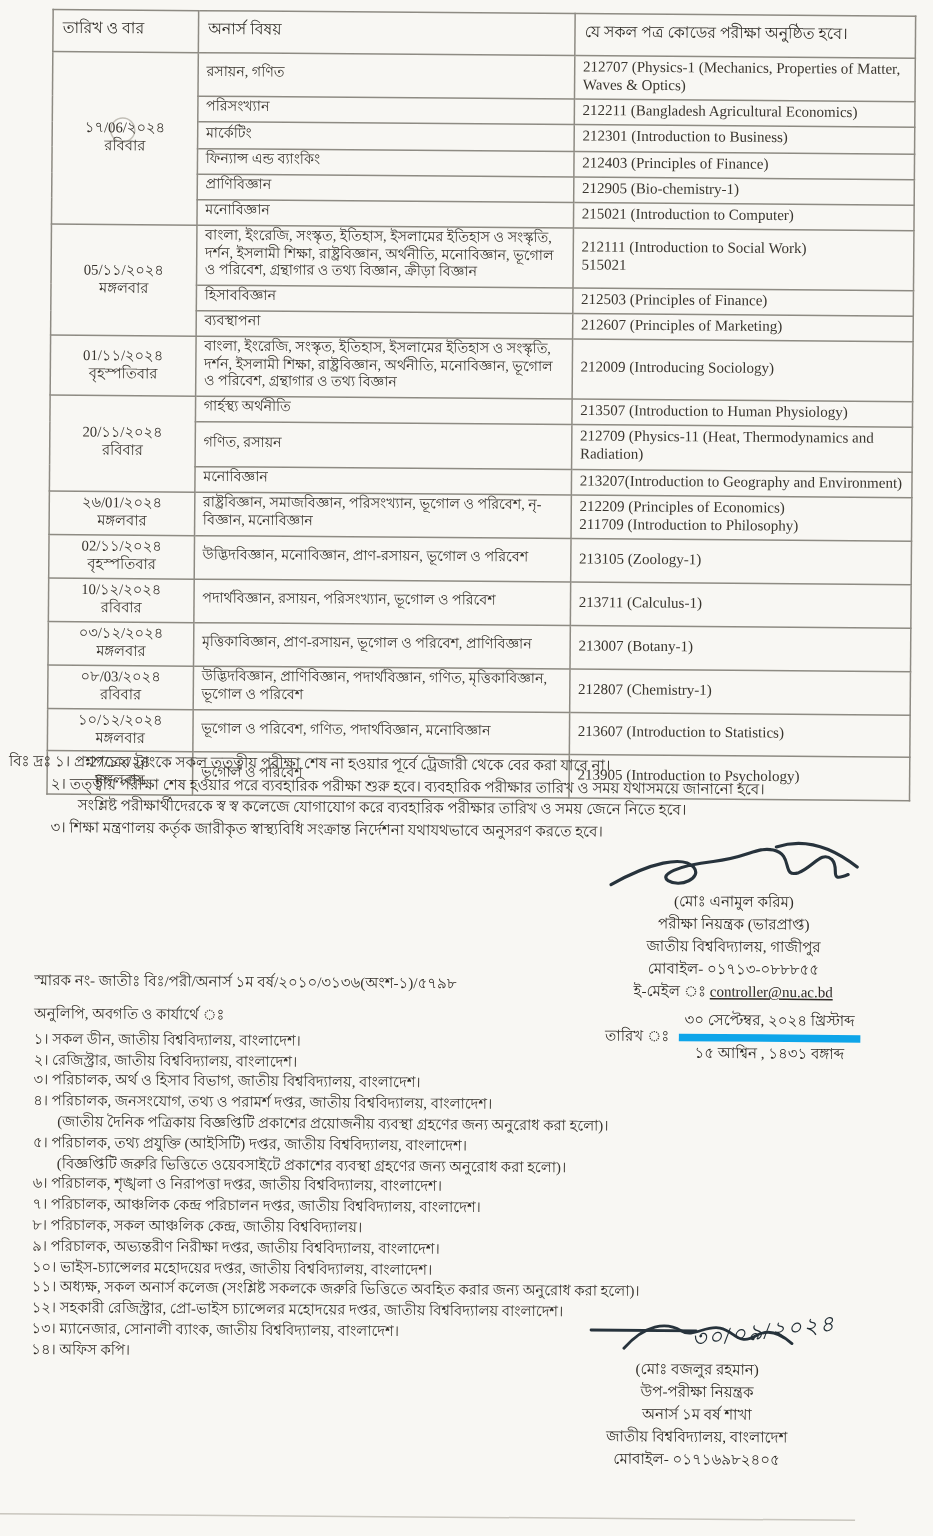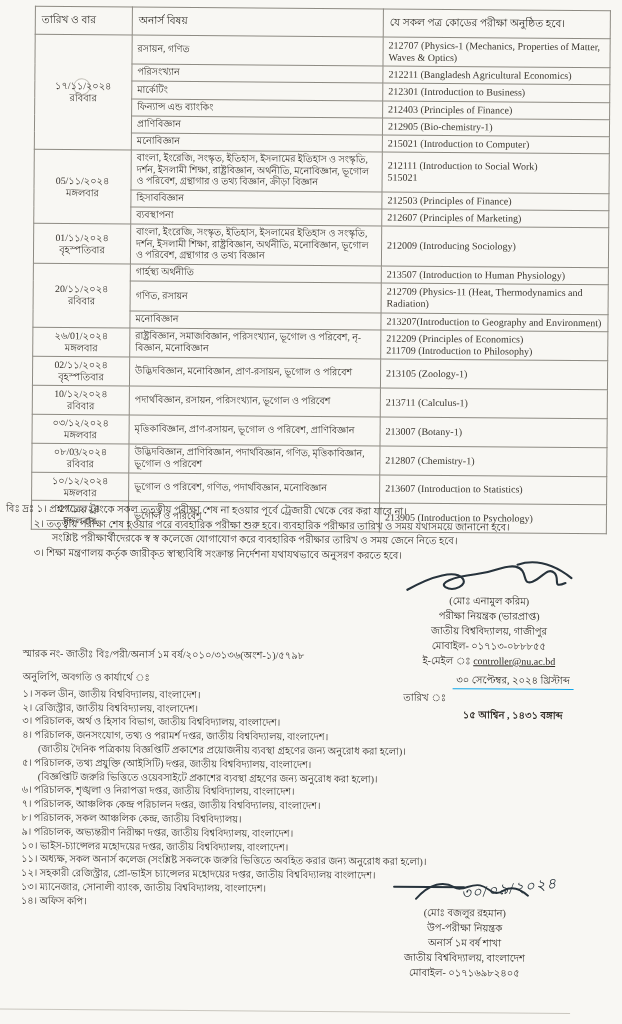--- a/index.html
+++ b/index.html
@@ -36,22 +36,22 @@
   .sig2{position:absolute;top:874px;left:350px;width:244px;text-align:center;font-size:10px;line-height:15px;color:#2f2b26;}
   .sig2 .scribble{margin-bottom:-8px;}
   .hand-date{
     position:absolute;top:6px;left:118px;
     font-style:italic;font-size:15px;color:#243038;
     transform:rotate(-7deg);white-space:nowrap;letter-spacing:1px;
   }
   .email a, .email .em{ text-decoration:underline;color:#2f2b26;text-align:right;}
   .dateline{display:flex;justify-content:center;align-items:center;gap:6px;margin-top:4px;}
   .fraction{display:inline-block;text-align:center;}
-  .fraction .top{border-bottom:1px solid #0ea5e9;padding:0 4px 1px 4px;}
-  .fraction .bot{padding-top:18px;font-weight:bold;}
+  .fraction .top{border-bottom:5px solid #0ea5e9;padding:0 4px 1px 4px;}
+  .fraction .bot{padding-top:1px;}
   
   .memo{position:absolute;top:648px;left:28px;font-size:10px;color:#35312b;}
   .dist{position:absolute;top:672px;left:28px;width:566px;font-size:9.8px;line-height:13.8px;color:#35312b;}
   .dist .head{margin-bottom:3px;}
   .dist ul{list-style:none;margin:0;padding:0;}
   .dist .sub{padding-left:16px;}
   
   .punch{position:absolute;top:80px;left:74px;width:15px;height:15px;border-radius:50%;
          border:1px solid #c2bfb7;background:#fbfaf7;}
   .bottom-rule{position:absolute;left:6px;bottom:12px;width:572px;height:1px;background:#c9c6be;}
@@ -71,21 +71,21 @@
       </colgroup>
     <tbody>
         <tr>
       <th>তারিখ ও বার</th>
       <th>অনার্স বিষয়</th>
       <th>যে সকল পত্র কোডের পরীক্ষা অনুষ্ঠিত হবে।</th>
     </tr>
 
     <tr>
       <td class="datec" rowspan="6">
-        <div>১৭/১১/২০২৪</div>
+        <div>১৭/06/২০২৪</div>
         <div>রবিবার</div>
       </td>
       <td class="subjc">রসায়ন, গণিত</td>
       <td class="codec">212707 (Physics-1 (Mechanics, Properties of Matter, Waves &amp; Optics)</td>
     </tr>
     <tr>
       <td class="subjc">পরিসংখ্যান</td>
       <td class="codec">212211 (Bangladesh Agricultural Economics)</td>
     </tr>
     <tr>

